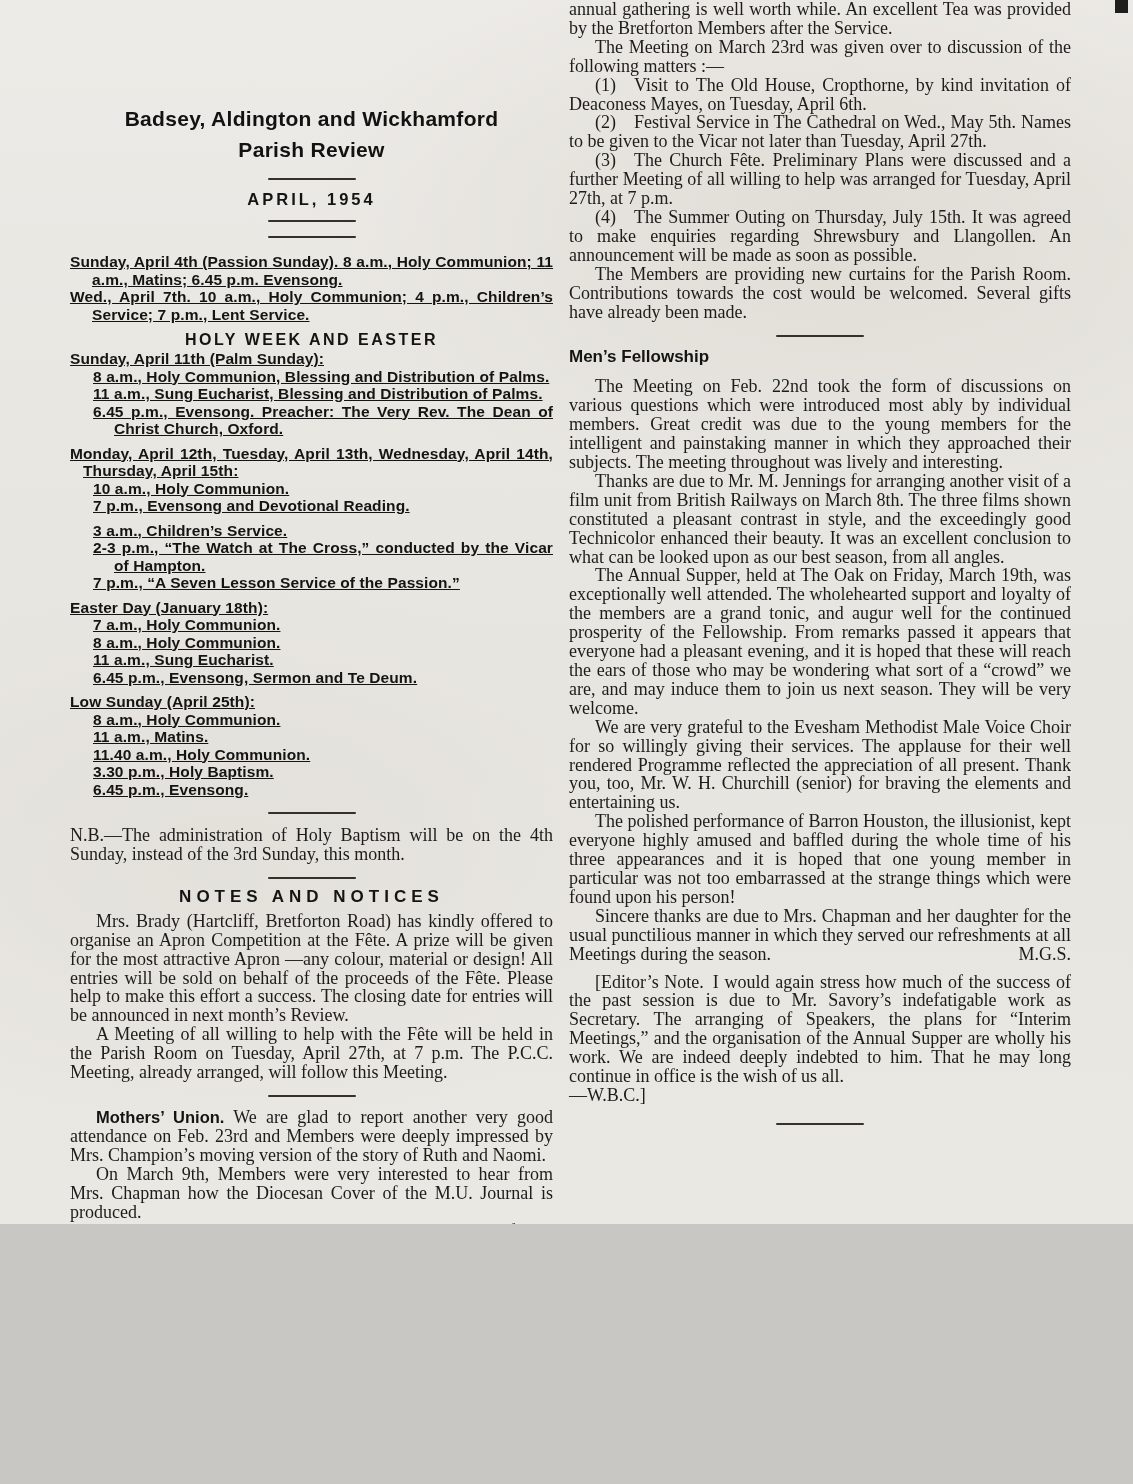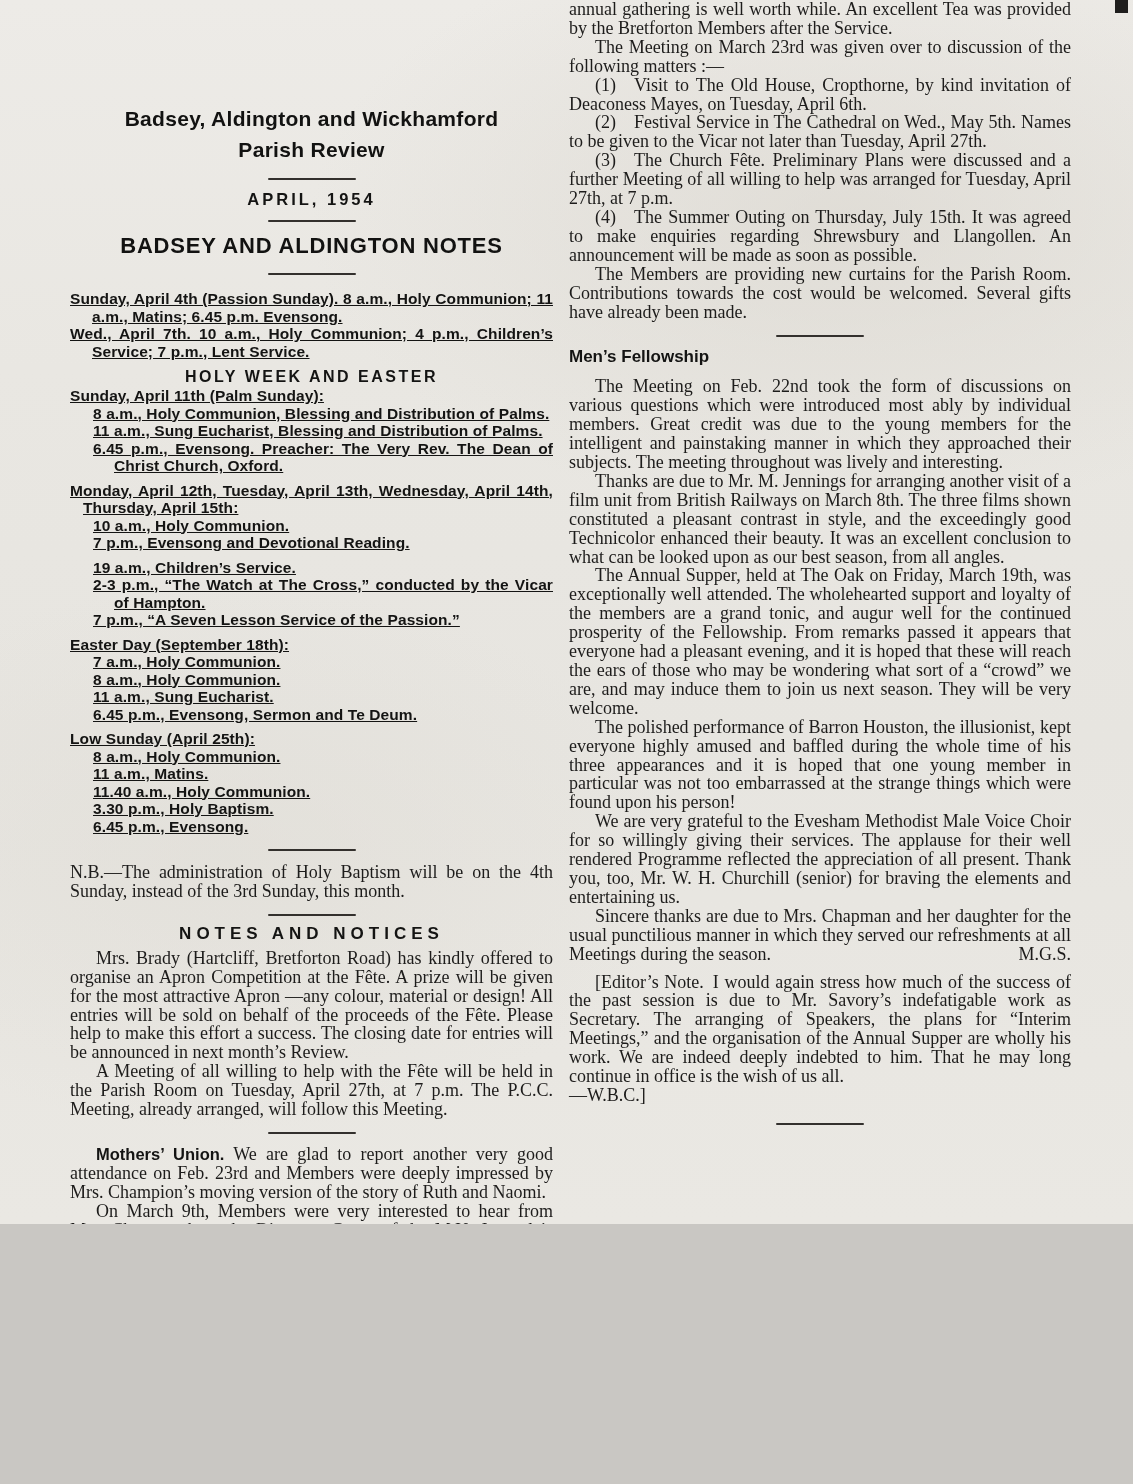--- a/index.html
+++ b/index.html
@@ -53,21 +53,20 @@
   <div class="cols">
 
     <div class="col-left">
       <h1 class="title">
         <div>Badsey, Aldington and Wickhamford</div>
         <div>Parish Review</div>
       </h1>
       <div class="rule after-title"></div>
       <div class="issue">APRIL, 1954</div>
       <div class="rule"></div>
-      <h2 class="section-title">BADSEY AND ALDINGTON NOTES</h2>
       <div class="rule" style="margin:14px auto 15px;"></div>
 
       <div class="slist">
         <p class="entry">Sunday, April 4th (Passion Sunday). 8 a.m., Holy Communion; 11 a.m., Matins; 6.45 p.m. Evensong.</p>
         <p class="entry">Wed., April 7th. 10 a.m., Holy Communion; 4 p.m., Children’s Service; 7 p.m., Lent Service.</p>
 
         <h3 class="hw-heading">HOLY WEEK AND EASTER</h3>
 
         <div class="group" style="margin-top:0;">
           <p class="dayhead">Sunday, April 11th (Palm Sunday):</p>
@@ -76,27 +75,27 @@
           <p class="svc">6.45 p.m., Evensong. Preacher: The Very Rev. The Dean of Christ Church, Oxford.</p>
         </div>
 
         <div class="group">
           <p class="dayhead">Monday, April 12th, Tuesday, April 13th, Wednesday, April 14th, Thursday, April 15th:</p>
           <p class="svc">10 a.m., Holy Communion.</p>
           <p class="svc">7 p.m., Evensong and Devotional Reading.</p>
         </div>
 
         <div class="group">
-          <p class="svc">19 a.m., Children’s Service.</p>
+          <p class="svc">3 a.m., Children’s Service.</p>
           <p class="svc">2-3 p.m., “The Watch at The Cross,” conducted by the Vicar of Hampton.</p>
           <p class="svc">7 p.m., “A Seven Lesson Service of the Passion.”</p>
         </div>
 
         <div class="group">
-          <p class="dayhead">Easter Day (September 18th):</p>
+          <p class="dayhead">Easter Day (January 18th):</p>
           <p class="svc">7 a.m., Holy Communion.</p>
           <p class="svc">8 a.m., Holy Communion.</p>
           <p class="svc">11 a.m., Sung Eucharist.</p>
           <p class="svc">6.45 p.m., Evensong, Sermon and Te Deum.</p>
         </div>
 
         <div class="group">
           <p class="dayhead">Low Sunday (April 25th):</p>
           <p class="svc">8 a.m., Holy Communion.</p>
           <p class="svc">11 a.m., Matins.</p>
@@ -133,22 +132,22 @@
       <p class="body ind">(4) The Summer Outing on Thursday, July 15th. It was agreed to make enquiries regarding Shrewsbury and Llangollen. An announcement will be made as soon as possible.</p>
       <p class="body ind">The Members are providing new curtains for the Parish Room. Contributions towards the cost would be welcomed. Several gifts have already been made.</p>
 
       <div class="rule" style="margin:14px auto 10px;"></div>
 
       <h3 class="mens-heading">Men’s Fellowship</h3>
 
       <p class="body ind">The Meeting on Feb. 22nd took the form of discussions on various questions which were introduced most ably by individual members. Great credit was due to the young members for the intelligent and painstaking manner in which they approached their subjects. The meeting throughout was lively and interesting.</p>
       <p class="body ind">Thanks are due to Mr. M. Jennings for arranging another visit of a film unit from British Railways on March 8th. The three films shown constituted a pleasant contrast in style, and the exceedingly good Technicolor enhanced their beauty. It was an excellent conclusion to what can be looked upon as our best season, from all angles.</p>
       <p class="body ind">The Annual Supper, held at The Oak on Friday, March 19th, was exceptionally well attended. The wholehearted support and loyalty of the members are a grand tonic, and augur well for the continued prosperity of the Fellowship. From remarks passed it appears that everyone had a pleasant evening, and it is hoped that these will reach the ears of those who may be wondering what sort of a “crowd” we are, and may induce them to join us next season. They will be very welcome.</p>
+      <p class="body ind">We are very grateful to the Evesham Methodist Male Voice Choir for so willingly giving their services. The applause for their well rendered Programme reflected the appreciation of all present. Thank you, too, Mr. W. H. Churchill (senior) for braving the elements and entertaining us.</p>
       <p class="body ind">The polished performance of Barron Houston, the illusionist, kept everyone highly amused and baffled during the whole time of his three appearances and it is hoped that one young member in particular was not too embarrassed at the strange things which were found upon his person!</p>
-      <p class="body ind">We are very grateful to the Evesham Methodist Male Voice Choir for so willingly giving their services. The applause for their well rendered Programme reflected the appreciation of all present. Thank you, too, Mr. W. H. Churchill (senior) for braving the elements and entertaining us.</p>
       <p class="body ind"><span>Sincere thanks are due to Mrs. Chapman and her daughter for the usual punctilious manner in which they served our refreshments at all Meetings during the season.</span><span class="sig">M.G.S.</span></p>
 
       <p class="body ind gap-top">[Editor’s Note. I would again stress how much of the success of the past session is due to Mr. Savory’s indefatigable work as Secretary. The arranging of Speakers, the plans for “Interim Meetings,” and the organisation of the Annual Supper are wholly his work. We are indeed deeply indebted to him. That he may long continue in office is the wish of us all.</p>
       <p class="body">—W.B.C.]</p>
 
       <div class="rule" style="margin:18px auto 0;"></div>
     </div>
 
   </div>
 </div>

